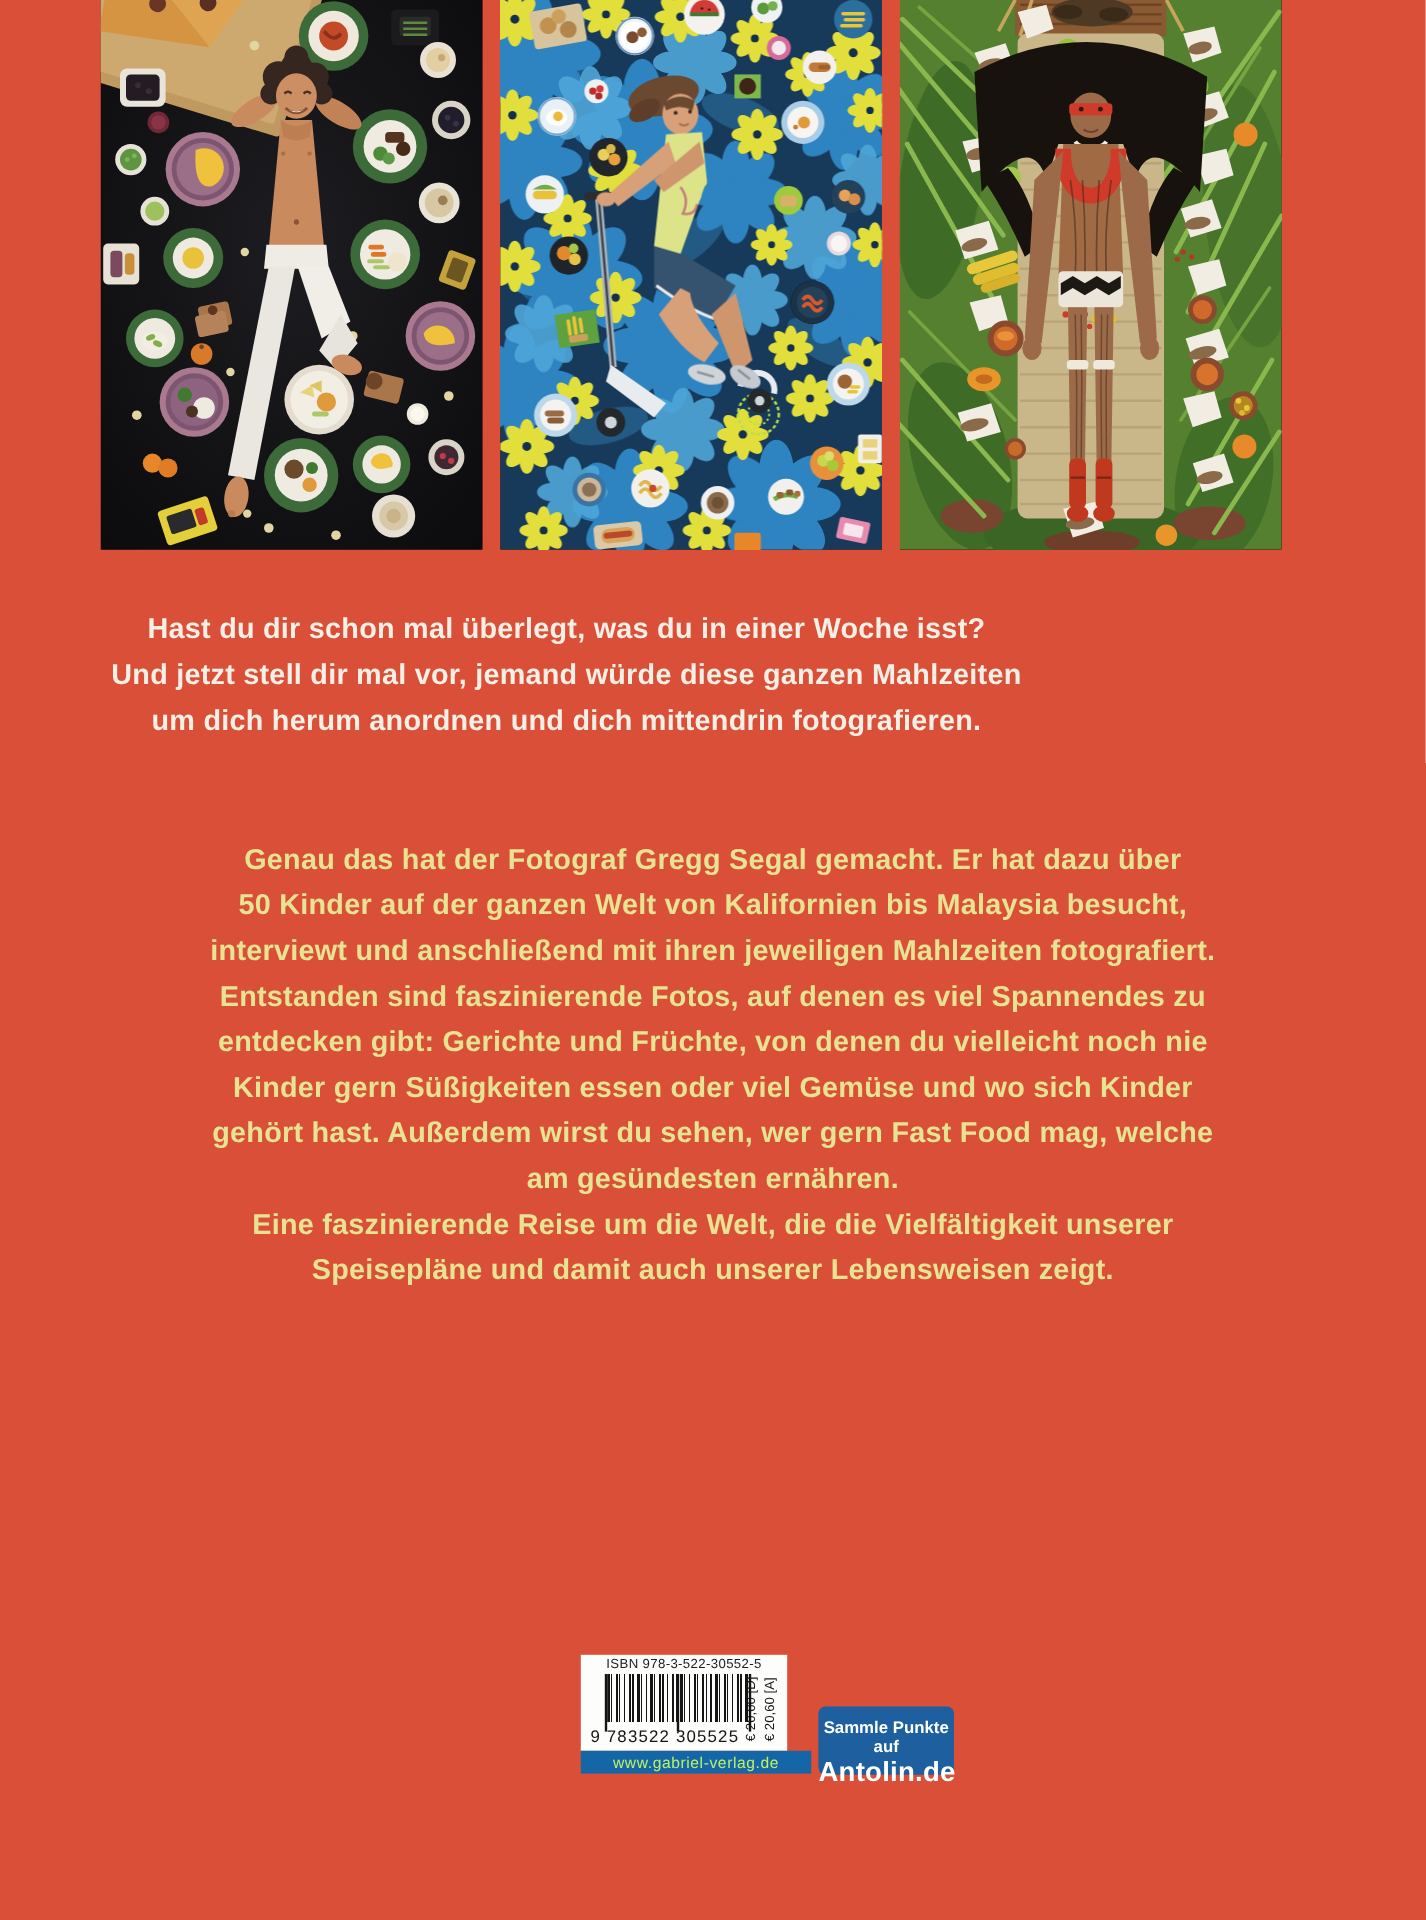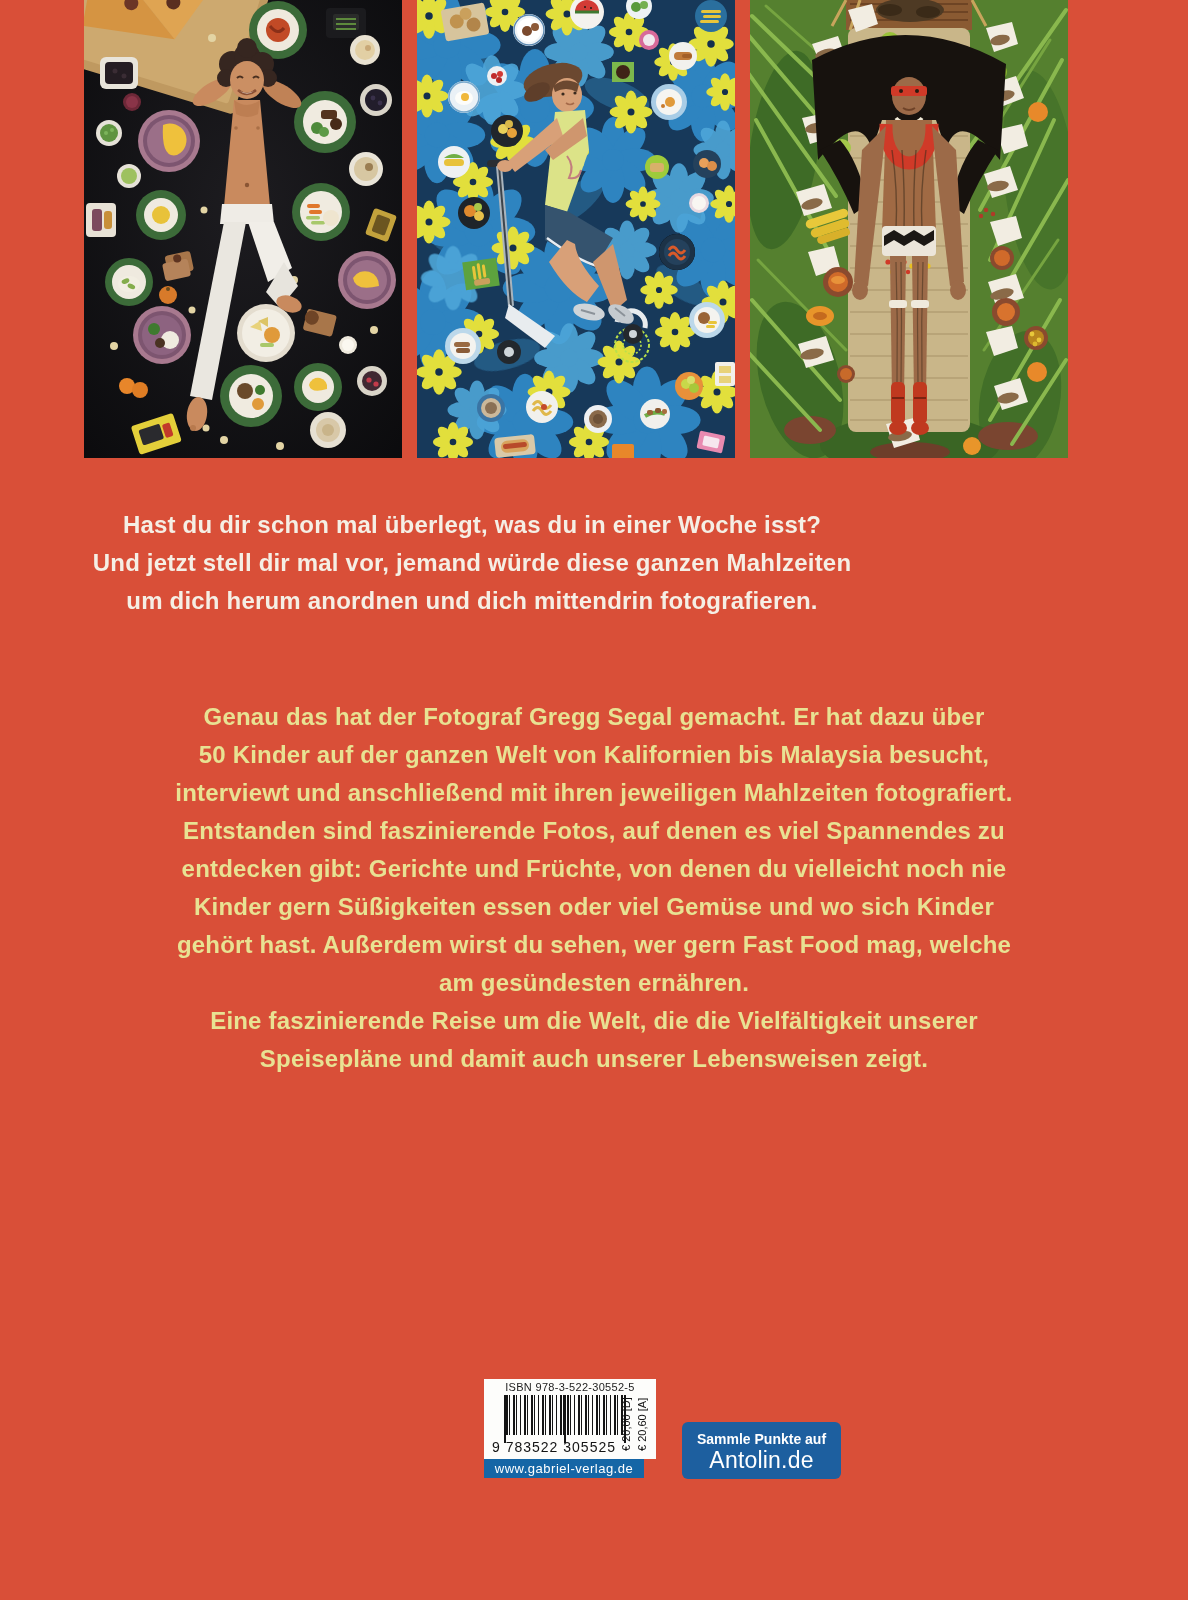--- a/index.html
+++ b/index.html
@@ -44,31 +44,31 @@
     font-family:Liberation Sans, sans-serif; font-size:14px; color:#141414;
     letter-spacing:1px; white-space:nowrap;
   }
   .price{
     position:absolute; writing-mode:vertical-rl; transform:rotate(180deg);
     font-size:11px; color:#141414; height:64px; top:8px; text-align:left;
     white-space:nowrap;
   }
   .price-d{right:24px;} .price-a{right:8px;}
   .web-strip{
-    position:absolute; left:484px; top:1459px; width:160px; height:19px;
-    background:var(--strip_blue,#1566a6); color:#ffffff; font-size:13px;
+    position:absolute; left:484px; top:1459px; width:192px; height:19px;
+    background:var(--strip_blue,#1566a6); color:#bef264; font-size:13px;
     line-height:19px; text-align:center; letter-spacing:0.5px;
   }
   .antolin{
-    position:absolute; left:682px; top:1422px; width:159px; height:57px;
+    position:absolute; left:682px; top:1422px; width:113px; height:57px;
     background:var(--antolin_blue,#1d5f9f); border-radius:6px; color:#fff;
     text-align:center; box-sizing:border-box; padding-top:9px;
   }
   .antolin .l1{font-size:14px; font-weight:600; line-height:16px;}
-  .antolin .l2{font-size:23px; font-weight:400; line-height:26px; letter-spacing:0.2px;}
+  .antolin .l2{font-size:23px; font-weight:700; line-height:26px; letter-spacing:0.2px;}
 </style>
 </head>
 <body>
 
 <div class="page">
 
   <div class="photos">
 
     <svg class="photo" viewBox="0 0 318 458" aria-label="">
       <rect width="318" height="458" fill="#0e0d10"></rect>

